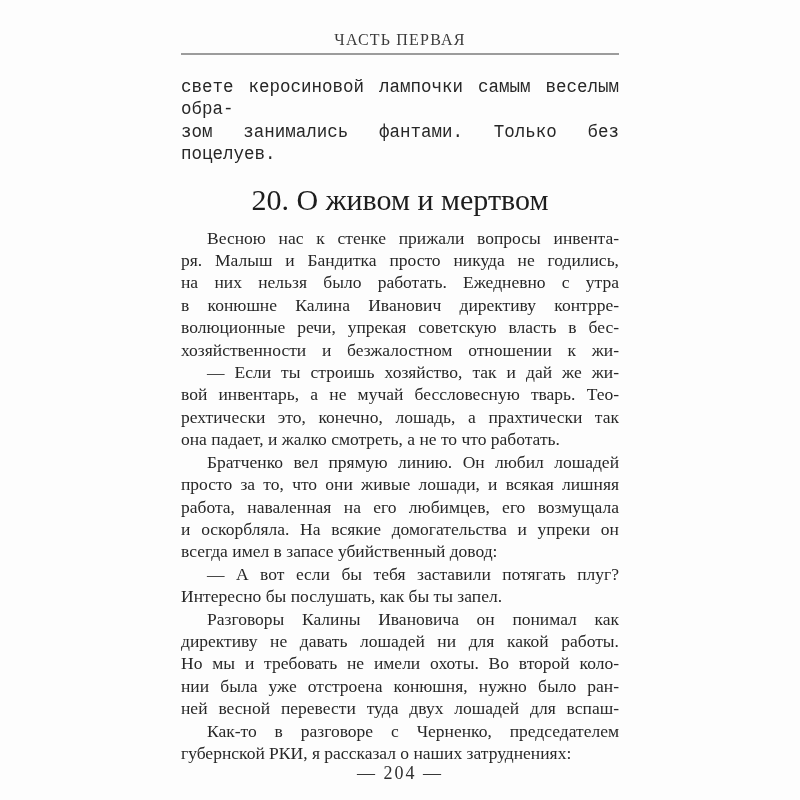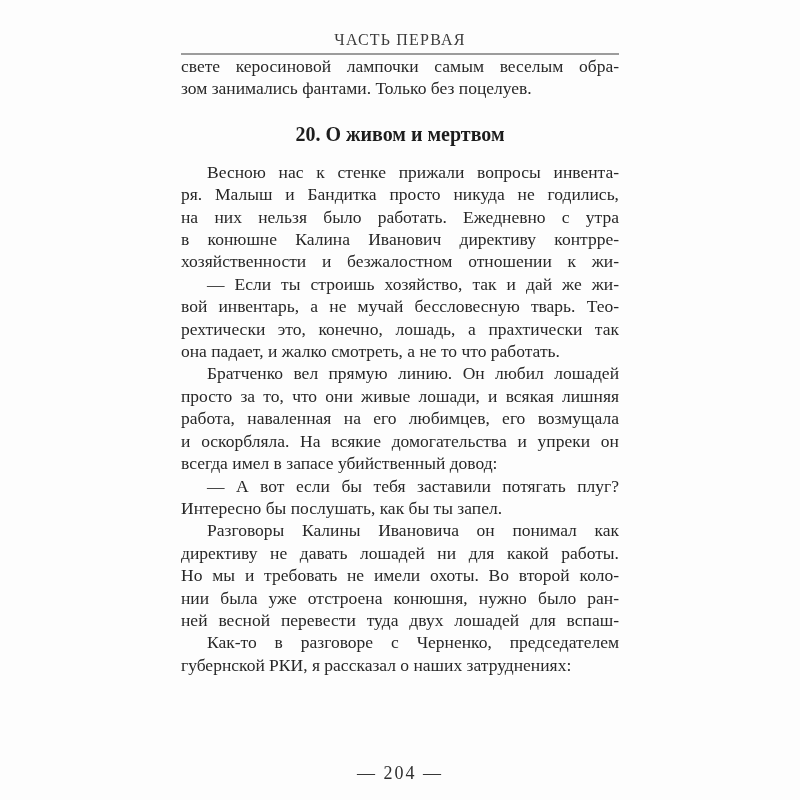--- a/index.html
+++ b/index.html
@@ -35,26 +35,28 @@
     height: 2px;
     background: var(--rule, #9c9c9c);
     margin-top: 4px;
   }
   
   .text-block {
     font-size: 17.5px;
     line-height: 22.4px;
   }
   .continuation {
+    margin-top: 21px;
+    font-family: Liberation Mono, monospace;
   }
   .chapter-heading {
     margin: 21px 0 14px 0;
-    font-size: 20px;
+    font-size: 30px;
     line-height: 26px;
-    font-weight: bold;
+    font-weight: normal;
     text-align: center;
     color: #1d1d1d;
   }
   .line {
     text-align: justify;
     text-align-last: justify;
     white-space: normal;
   }
   .line.last {
     text-align-last: left;
@@ -92,20 +94,21 @@
           <div class="line last">зом занимались фантами. Только без поцелуев.</div>
         </div>
 
       <h2 class="chapter-heading">20. О живом и мертвом</h2>
 
       <div id="paragraphs">
           <div class="line indent">Весною нас к стенке прижали вопросы инвента-</div>
           <div class="line">ря. Малыш и Бандитка просто никуда не годились,</div>
           <div class="line">на них нельзя было работать. Ежедневно с утра</div>
           <div class="line">в конюшне Калина Иванович директиву контрре-</div>
+          <div class="line">волюционные речи, упрекая советскую власть в бес-</div>
           <div class="line">хозяйственности и безжалостном отношении к жи-</div>
           <div class="line indent">— Если ты строишь хозяйство, так и дай же жи-</div>
           <div class="line">вой инвентарь, а не мучай бессловесную тварь. Тео-</div>
           <div class="line">рехтически это, конечно, лошадь, а прахтически так</div>
           <div class="line last">она падает, и жалко смотреть, а не то что работать.</div>
           <div class="line indent">Братченко вел прямую линию. Он любил лошадей</div>
           <div class="line">просто за то, что они живые лошади, и всякая лишняя</div>
           <div class="line">работа, наваленная на его любимцев, его возмущала</div>
           <div class="line">и оскорбляла. На всякие домогательства и упреки он</div>
           <div class="line last">всегда имел в запасе убийственный довод:</div>

